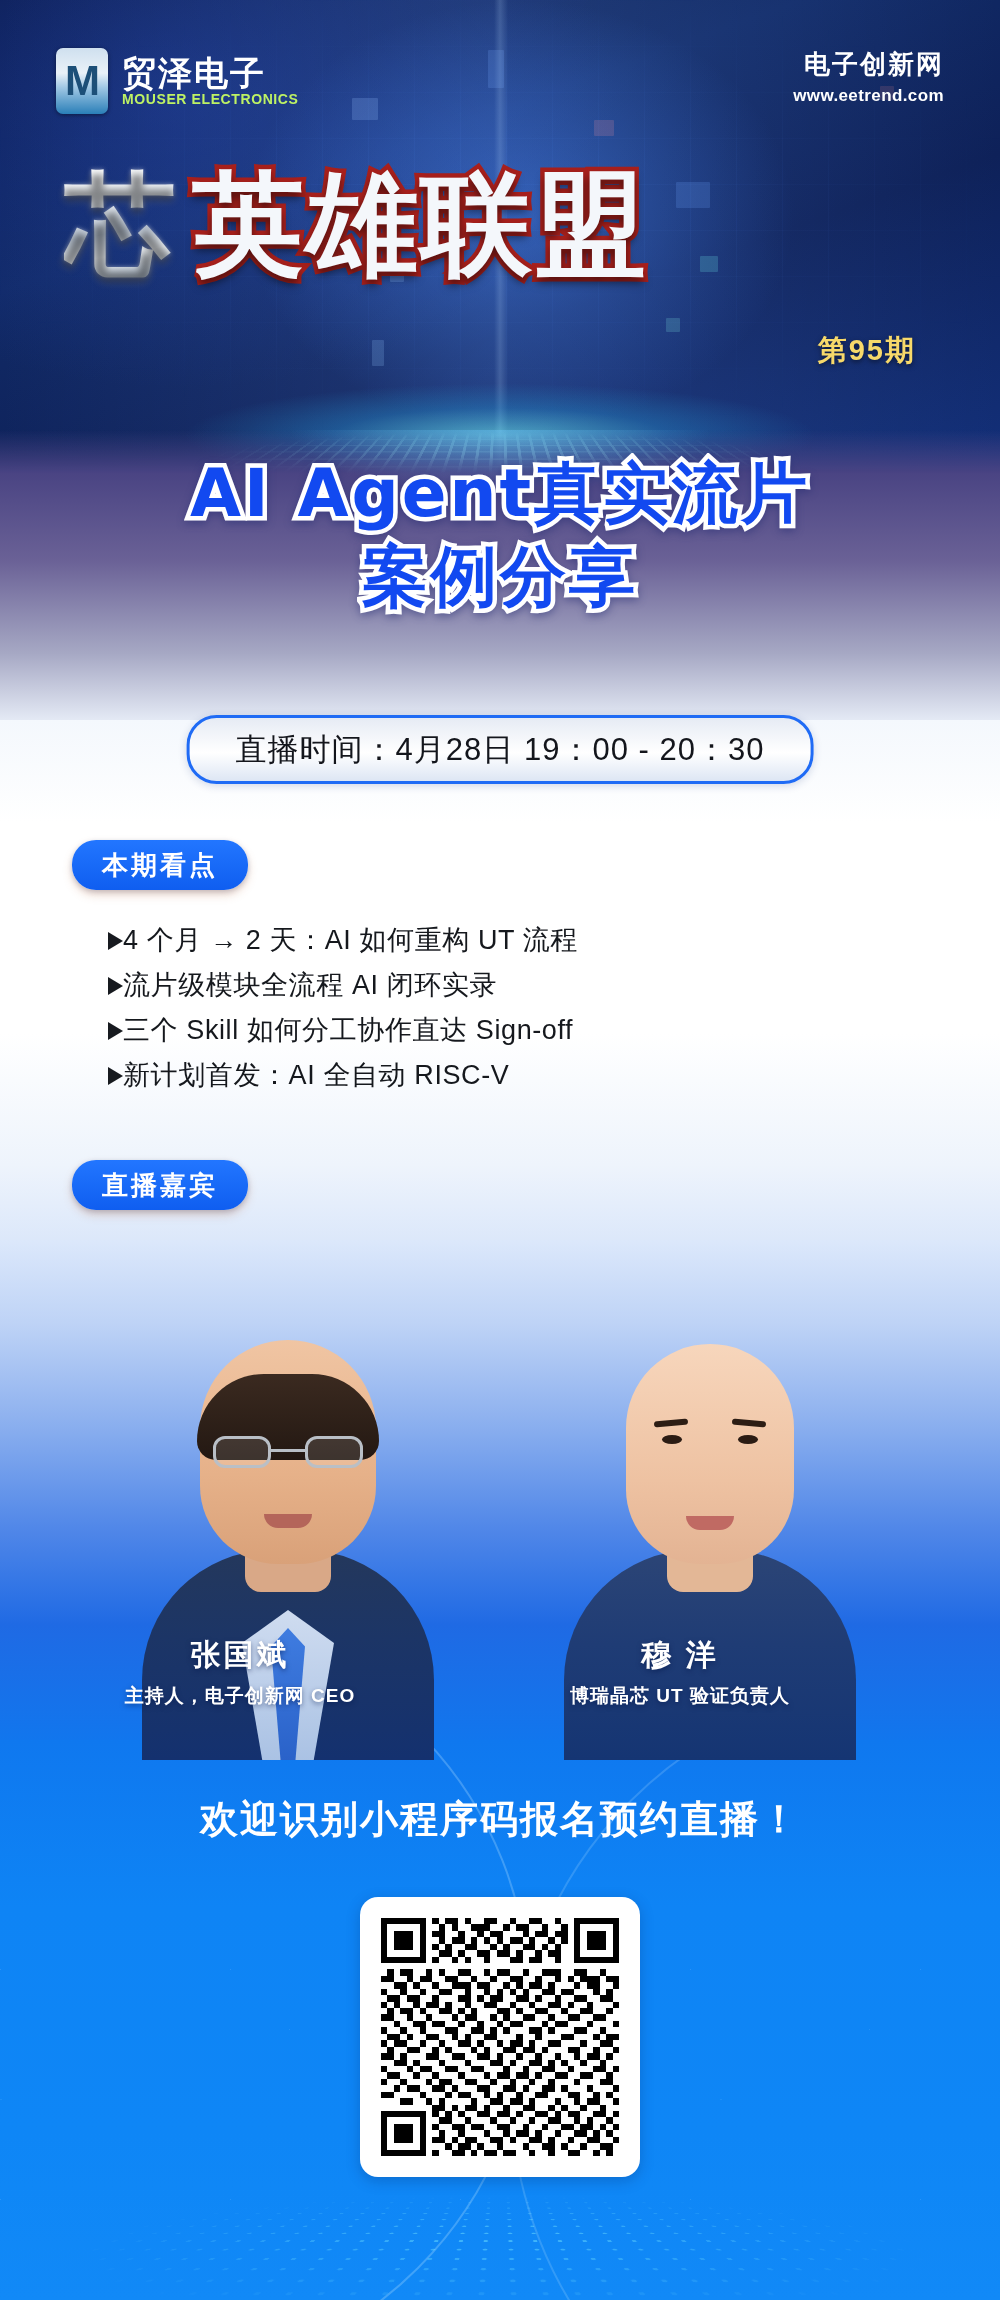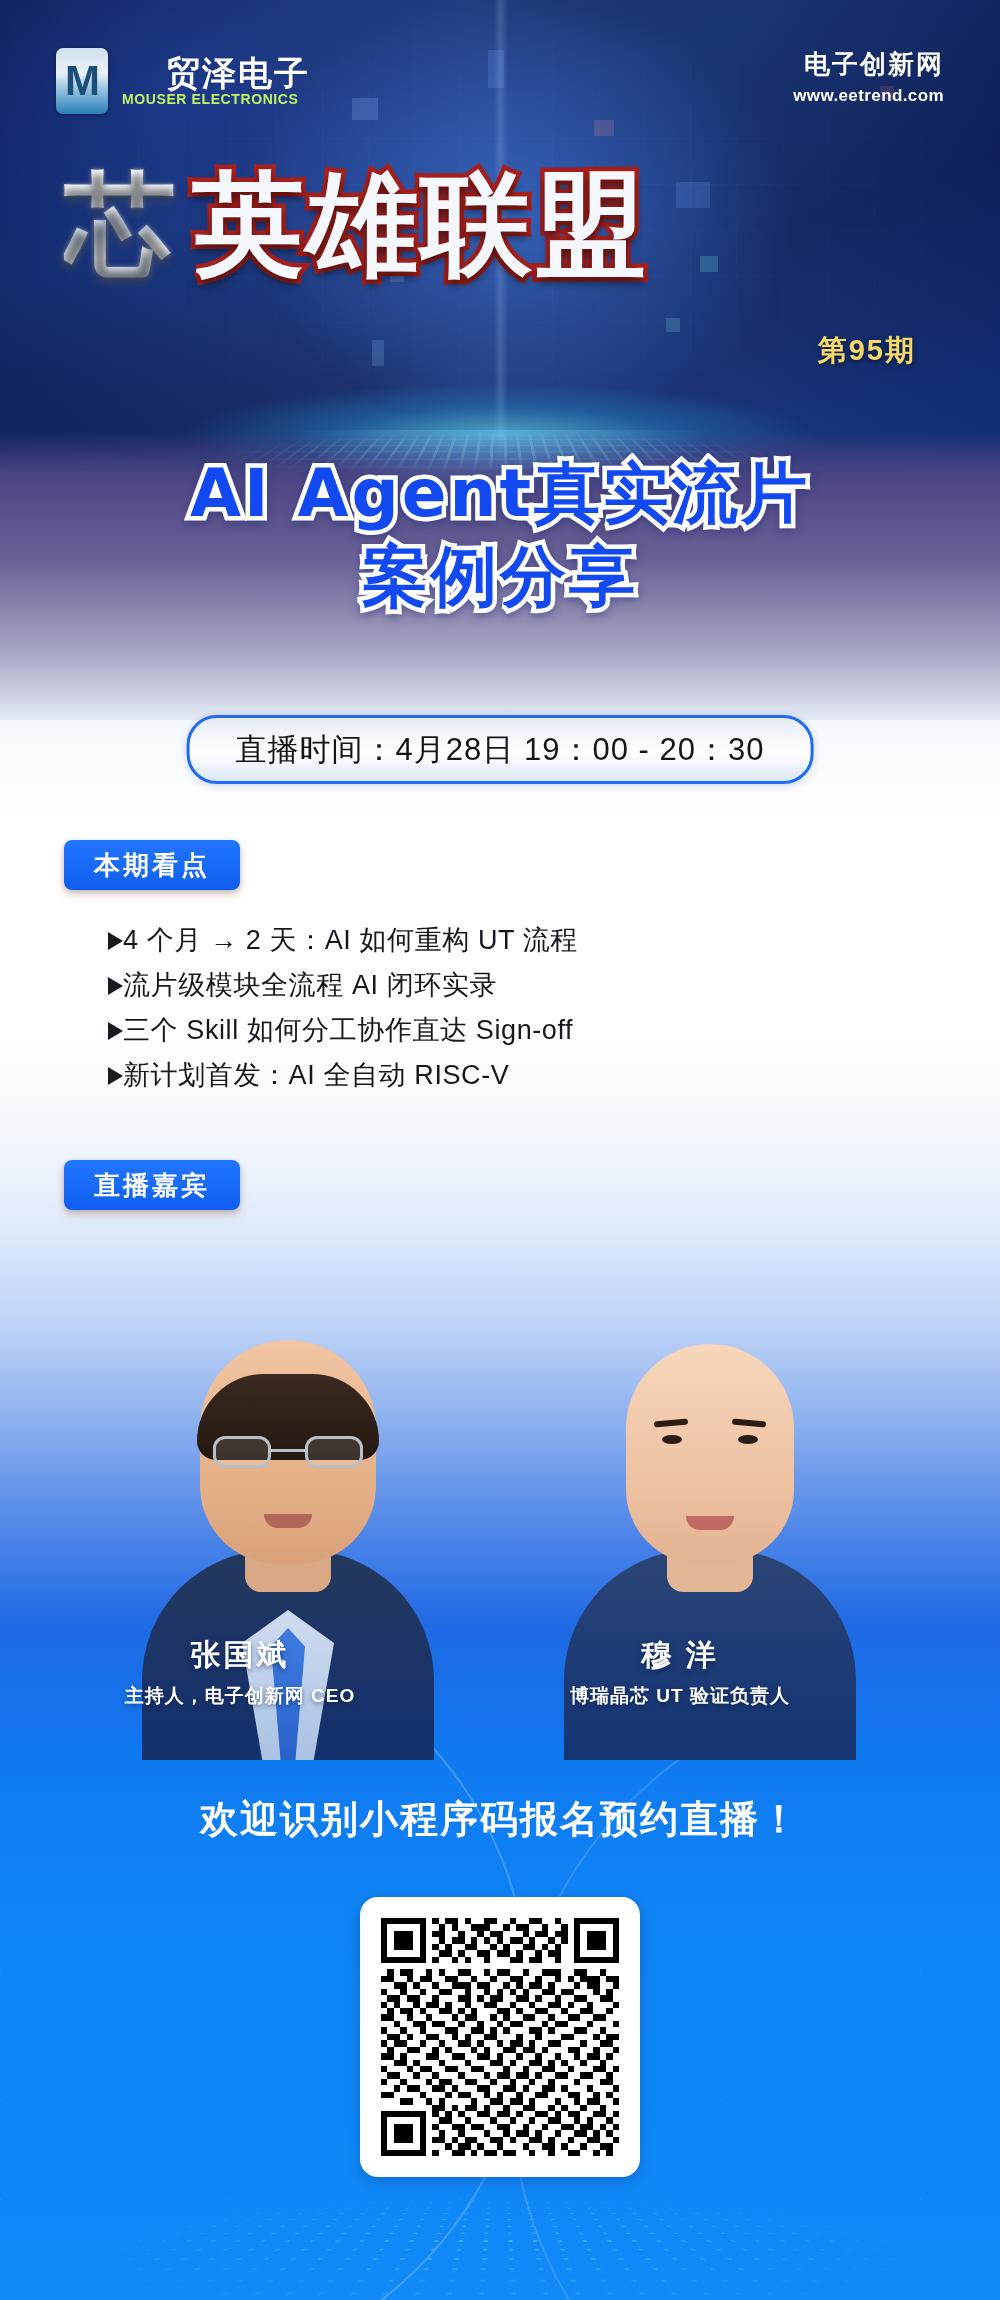--- a/index.html
+++ b/index.html
@@ -118,21 +118,21 @@
   
   .header{position:absolute;left:0;top:0;width:1000px;height:140px;}
   .mouser{position:absolute;left:56px;top:48px;display:flex;align-items:center;gap:14px;}
   .m-badge{
     width:52px;height:66px;border-radius:7px;
     background:linear-gradient(180deg,#cfe0ef 0%,#e9f1f8 38%,#9fc7e4 60%,#2a7fb8 100%);
     position:relative;display:flex;align-items:center;justify-content:center;
     box-shadow:0 1px 4px rgba(0,0,0,.45);
   }
   .m-badge span{font:700 42px/1 "Liberation Sans",sans-serif;color:#1c4f78;letter-spacing:-1px;}
-  .m-txt .cn{font:700 34px/1.05 "Liberation Sans",sans-serif;color:#fff;letter-spacing:2px;margin-left:44px;}
+  .m-txt .cn{font:700 34px/1.05 "Liberation Sans",sans-serif;color:#fff;letter-spacing:2px;}
   .m-txt .en{font:700 14px/1 "Liberation Sans",sans-serif;color:#bef264;letter-spacing:.6px;margin-top:0;}
   .eetrend{position:absolute;right:56px;top:44px;text-align:right;margin-top:6px;}
   .eetrend .cn{font:700 26px/1.1 "Liberation Sans",sans-serif;color:#fff;letter-spacing:2px;}
   .eetrend .en{font:700 17px/1 "Liberation Sans",sans-serif;color:#fff;letter-spacing:.4px;margin-top:8px;}
 
   
   .showlogo{position:absolute;left:64px;top:168px;display:flex;align-items:flex-end;}
   .lg{font:700 112px/1 "DejaVu Sans","Liberation Sans",sans-serif;letter-spacing:2px;}
   .lg-silver{
     color:#eef2f7;
@@ -169,23 +169,23 @@
   .timebadge{
     position:absolute;left:50%;transform:translateX(-50%);top:715px;
     padding:16px 46px;border:3px solid #1f6bf5;border-radius:30px;
     background:linear-gradient(180deg,#e6ebf4 0%,#ffffff 55%,#dde6f4 100%);
     box-shadow:0 2px 8px rgba(20,50,120,.18);
   }
   .timebadge span{font:400 31px/1 "Liberation Sans",sans-serif;color:#14161c;letter-spacing:1px;white-space:nowrap;}
 
   
   .tag{
-    position:absolute;left:64px;
+    position:absolute;left:72px;
     background:linear-gradient(180deg,#2276ff 0%,#0f5ef0 100%);
-    border-radius:8px;padding:12px 30px;
+    border-radius:24px;padding:12px 30px;
     box-shadow:0 5px 10px rgba(200,130,90,.30), 0 2px 5px rgba(20,50,120,.25);
   }
   .tag span{font:700 26px/1 "Liberation Sans",sans-serif;color:#fff;letter-spacing:3px;white-space:nowrap;}
   .tag-highlights{top:840px;}
   .tag-guests{top:1160px;}
 
   
   .bullets{position:absolute;left:108px;top:918px;width:820px;}
   .bullet{display:flex;align-items:center;height:45px;}
   .bullet .caret{

